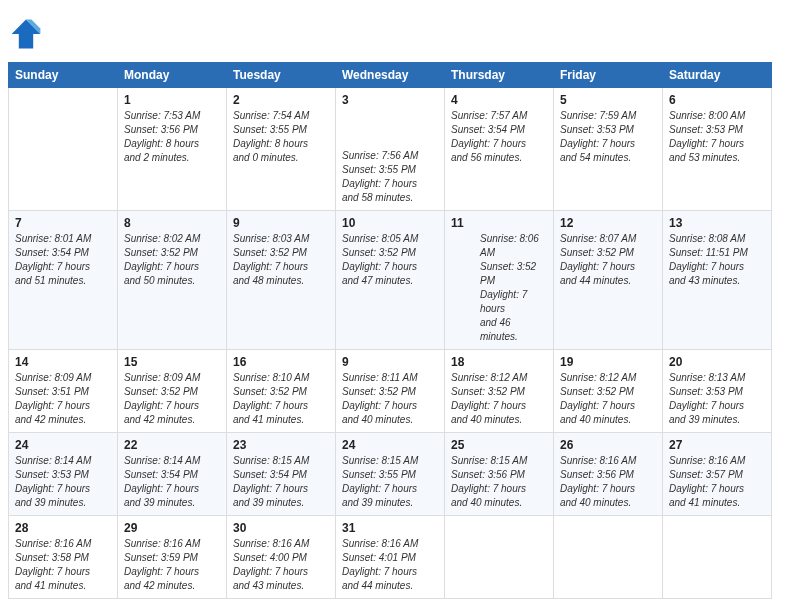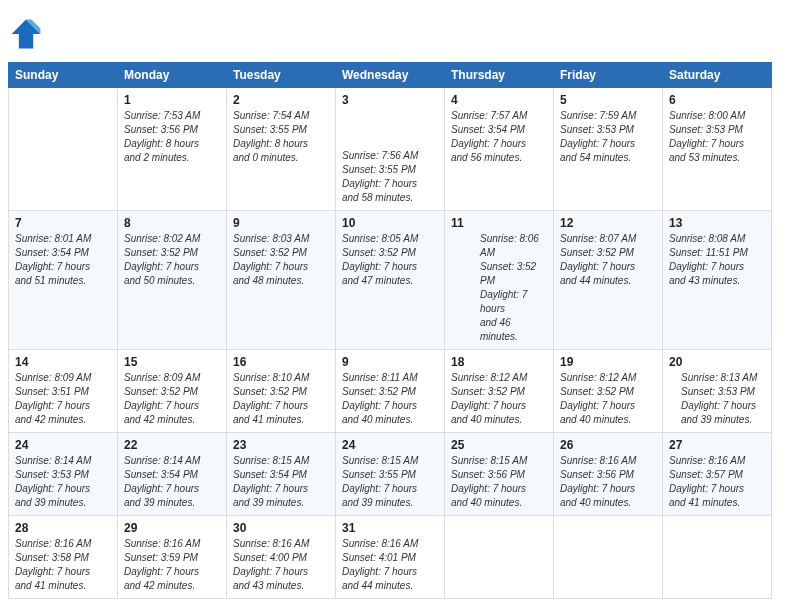--- a/index.html
+++ b/index.html
@@ -266,21 +266,21 @@
           </td>
           <td>
             <span class="day-num">19</span>
             <div class="day-info" style="white-space: pre-line;">Sunrise: 8:12 AM
 Sunset: 3:52 PM
 Daylight: 7 hours
 and 40 minutes.</div>
           </td>
           <td>
             <span class="day-num">20</span>
-            <div class="day-info" style="white-space: pre-line; margin-left: 12px;">Sunrise: 8:13 AM
+            <div class="day-info" style="white-space: pre-line;">Sunrise: 8:13 AM
 Sunset: 3:53 PM
 Daylight: 7 hours
 and 39 minutes.</div>
           </td>
         </tr>
         <tr>
           <td>
             <span class="day-num">24</span>
             <div class="day-info" style="white-space: pre-line;">Sunrise: 8:14 AM
 Sunset: 3:53 PM

